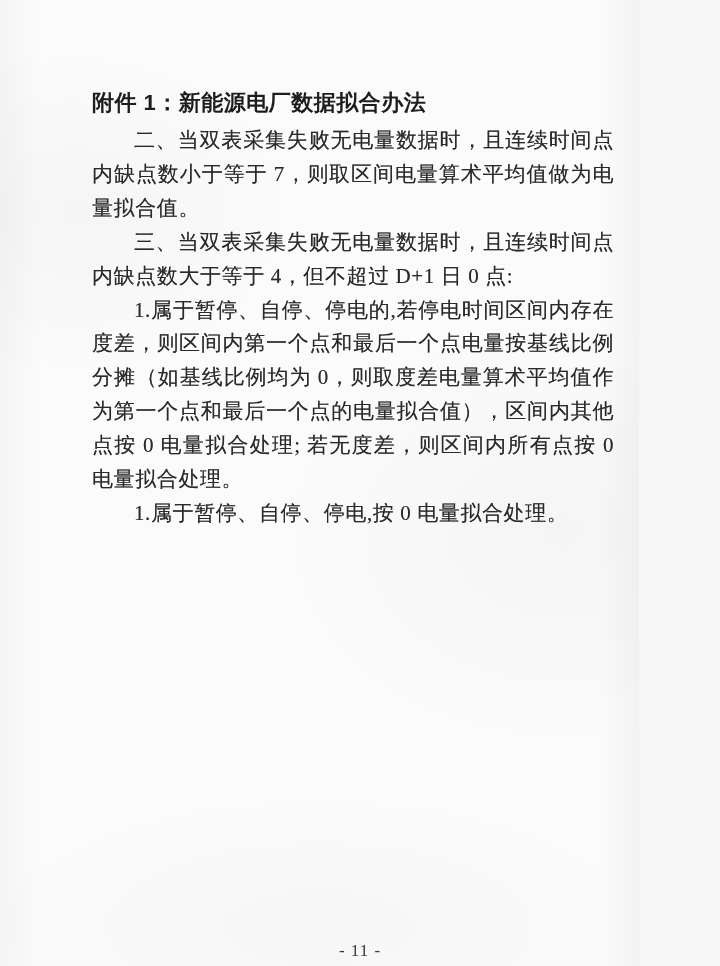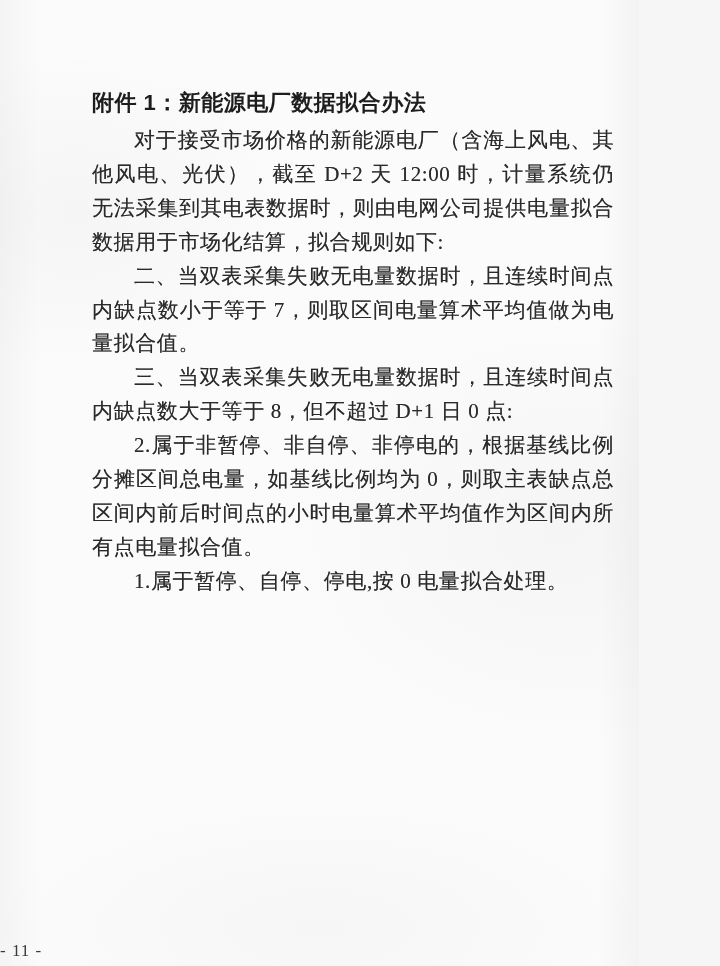--- a/index.html
+++ b/index.html
@@ -48,33 +48,33 @@
     text-indent: 2em;
     letter-spacing: 0.6px;
     color: #2a2a2a;
     text-shadow: 0 0 0.4px rgba(40,40,40,0.55); 
   }
   .page-number {
     position: absolute;
     left: 0;
     top: 941px;
     width: 720px;
+    text-align: center;
     font-size: 17px;
     letter-spacing: 1px;
     color: #3a3a3a;
   }
 </style>
 </head>
 <body>
 
 <div class="page">
   <div class="content">
     <h1 class="doc-title">附件 1：新能源电厂数据拟合办法</h1>
     <div>
-        <p class="para">对于接受市场价格的新能源电厂（含海上风电、其他风电、光伏），截至 D+2 天 12:00 时，计量系统仍无法采集到其电表数据时，则由电网公司提供电量拟合数据用于市场化结算，拟合规则如下:</p>
         <p class="para">二、当双表采集失败无电量数据时，且连续时间点内缺点数小于等于 7，则取区间电量算术平均值做为电量拟合值。</p>
-        <p class="para">三、当双表采集失败无电量数据时，且连续时间点内缺点数大于等于 8，但不超过 D+1 日 0 点:</p>
-        <p class="para">2.属于非暂停、非自停、非停电的，根据基线比例分摊区间总电量，如基线比例均为 0，则取主表缺点总区间内前后时间点的小时电量算术平均值作为区间内所有点电量拟合值。</p>
+        <p class="para">三、当双表采集失败无电量数据时，且连续时间点内缺点数大于等于 4，但不超过 D+1 日 0 点:</p>
+        <p class="para">1.属于暂停、自停、停电的,若停电时间区间内存在度差，则区间内第一个点和最后一个点电量按基线比例分摊（如基线比例均为 0，则取度差电量算术平均值作为第一个点和最后一个点的电量拟合值），区间内其他点按 0 电量拟合处理; 若无度差，则区间内所有点按 0 电量拟合处理。</p>
         <p class="para">1.属于暂停、自停、停电,按 0 电量拟合处理。</p>
       </div>
   </div>
   <div class="page-number">- 11 -</div>
 </div>
 
 </body></html>

